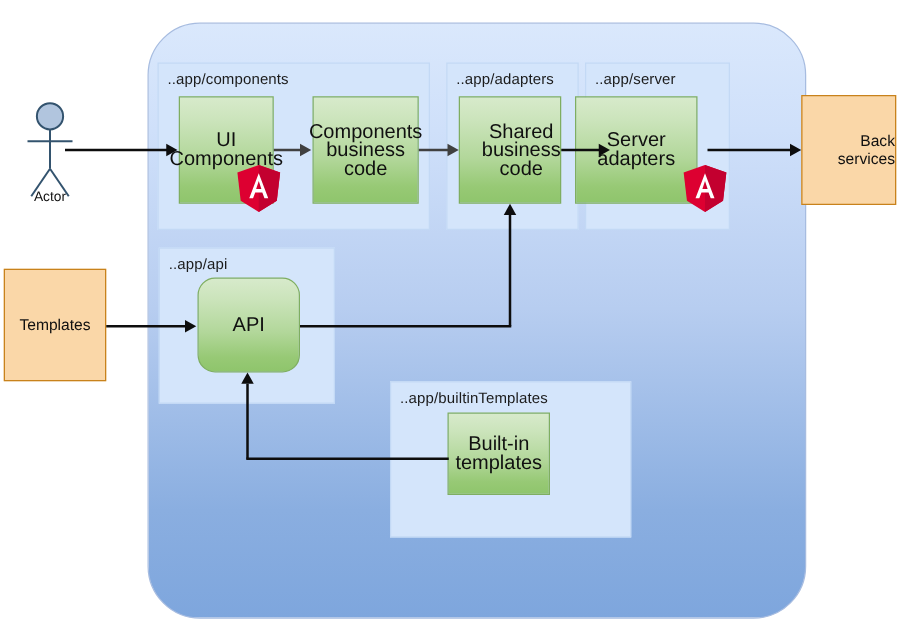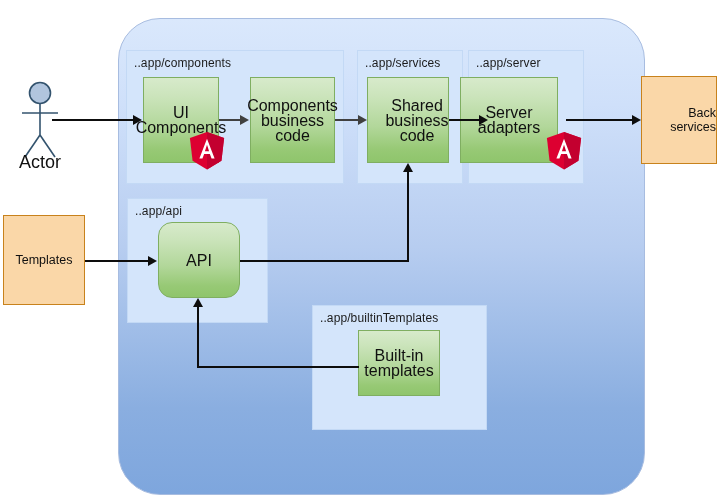--- a/index.html
+++ b/index.html
@@ -86,21 +86,21 @@
   .arrow-r-grey{
     width:0;height:0;
     border-top:5px solid transparent;
     border-bottom:5px solid transparent;
     border-left:9px solid #404040;
   }
   .hline-grey{height:1.6px;background:#404040;}
 
   
   #actor-label{
-    font-size:18px;color:#111;text-align:center;width:70px;
+    font-size:11px;color:#111;text-align:center;width:70px;
   }
 
   
   .ng-badge{width:38px;height:40px;}
 </style>
 </head>
 <body>
 
 <div id="canvas">
 
@@ -137,21 +137,21 @@
   </div>
 
   <div class="abs greenbox" style="left:250px;top:77px;width:85px;height:86px;">
     <div>
       <div>Components</div>
       <div>business code</div>
     </div>
   </div>
 
   <div class="abs panel" style="left:357px;top:50px;width:106px;height:134px;">
-    <div class="panel-label">..app/services</div>
+    <div class="panel-label">..app/adapters</div>
   </div>
 
   <div class="abs greenbox" style="left:367px;top:77px;width:82px;height:86px;padding-left:18px;">
     <div>
       <div>Shared</div>
       <div>business code</div>
     </div>
   </div>
 
   <div class="abs panel" style="left:468px;top:50px;width:116px;height:134px;">
@@ -174,21 +174,21 @@
   </div>
 
   <div class="abs panel" style="left:127px;top:198px;width:141px;height:125px;">
     <div class="panel-label">..app/api</div>
   </div>
 
   <div class="abs greenbox" style="left:158px;top:222px;width:82px;height:76px;border-radius:14px;">
     <div>API</div>
   </div>
 
-  <div class="abs panel" style="left:312px;top:305px;width:175px;height:125px;">
+  <div class="abs panel" style="left:312px;top:305px;width:193px;height:125px;">
     <div class="panel-label">..app/builtinTemplates</div>
   </div>
 
   <div class="abs greenbox" style="left:358px;top:330px;width:82px;height:66px;">
     <div>
       <div>Built-in</div>
       <div>templates</div>
     </div>
   </div>
 

